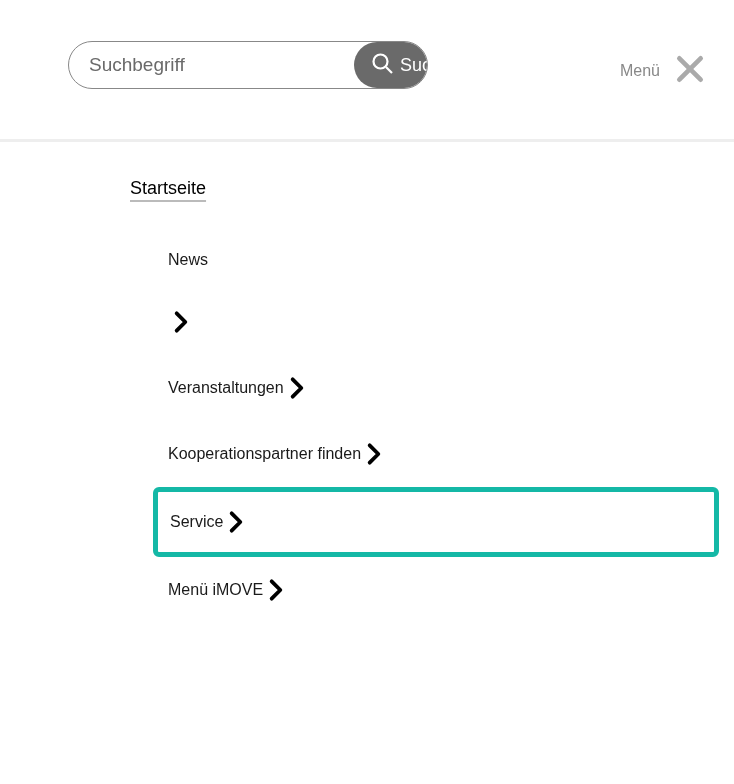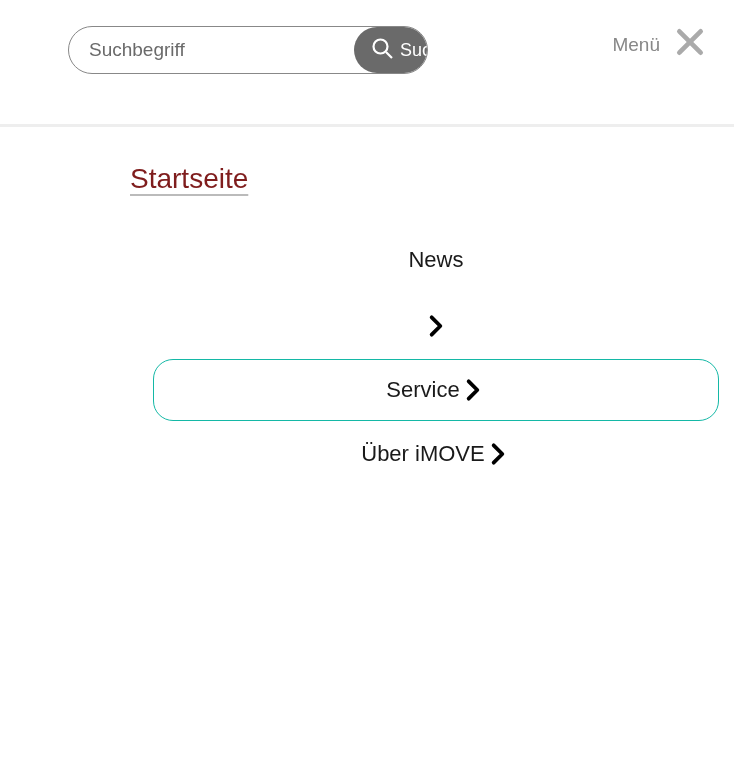--- a/index.html
+++ b/index.html
@@ -9,23 +9,23 @@
     }
     body {
       font-family: Arial, Helvetica, sans-serif;
       background: #fff;
       width: 734px;
       height: 784px;
       overflow: hidden;
     }
     .header {
       display: flex;
-      align-items: flex-start;
+      align-items: flex-end;
       justify-content: space-between;
-      padding: 26px 28px 50px 68px;
+      padding: 41px 28px 50px 68px;
       border-bottom: 3px solid #eee;
       gap: 40px;
     }
     .search-wrap {
       display: flex;
       align-items: center;
       border: 1px solid #888;
       border-radius: 28px;
       overflow: hidden;
       width: 360px;
@@ -62,57 +62,57 @@
     }
     .search-button svg {
       width: 24px;
       height: 24px;
     }
     .menu-close {
       display: flex;
       align-items: center;
       gap: 14px;
       color: #888;
-      font-size: 19px;
+      font-size: 16px;
       cursor: pointer;
     }
     .menu-close svg {
       width: 32px;
       height: 32px;
     }
     .nav {
       padding: 36px 30px 0 130px;
     }
     .home-link {
       display: inline-block;
-      font-size: 28px;
-      color: #7f1d1d;
+      font-size: 18px;
+      color: #000000;
       text-decoration: underline;
       text-underline-offset: 6px;
       text-decoration-color: #bbb;
       text-decoration-thickness: 2px;
       margin-bottom: 28px;
       padding-bottom: 4px;
     }
     .nav-list {
       list-style: none;
       padding-left: 38px;
     }
     .nav-item {
       display: flex;
       align-items: center;
-      justify-content: center;
-      font-size: 22px;
+      justify-content: flex-start;
+      font-size: 16px;
       color: #1a1a1a;
       padding: 20px 0;
       cursor: pointer;
     }
     .nav-item.highlighted {
-      border: 1px solid #14b8a6;
-      border-radius: 20px;
+      border: 5px solid #14b8a6;
+      border-radius: 6px;
       padding: 17px 12px;
       margin: 0 -15px;
     }
     .chevron {
       width: 26px;
       height: 26px;
       flex-shrink: 0;
     }
     .chevron svg {
       width: 100%;
@@ -150,26 +150,38 @@
   <a class="home-link">Startseite</a>
   <ul class="nav-list">
       <li class="nav-item">
         <span>News</span>
       </li>
       <li class="nav-item">
         <span class="chevron"><svg viewBox="0 0 24 24" fill="none" stroke="#000" stroke-width="3.5" stroke-linecap="round" stroke-linejoin="round">
             <polyline points="8,4 16,12 8,20"></polyline>
           </svg></span>
       </li>
+      <li class="nav-item">
+        <span>Veranstaltungen</span>
+        <span class="chevron"><svg viewBox="0 0 24 24" fill="none" stroke="#000" stroke-width="3.5" stroke-linecap="round" stroke-linejoin="round">
+            <polyline points="8,4 16,12 8,20"></polyline>
+          </svg></span>
+      </li>
+      <li class="nav-item">
+        <span>Kooperationspartner finden</span>
+        <span class="chevron"><svg viewBox="0 0 24 24" fill="none" stroke="#000" stroke-width="3.5" stroke-linecap="round" stroke-linejoin="round">
+            <polyline points="8,4 16,12 8,20"></polyline>
+          </svg></span>
+      </li>
       <li class="nav-item highlighted">
         <span>Service</span>
         <span class="chevron"><svg viewBox="0 0 24 24" fill="none" stroke="#000" stroke-width="3.5" stroke-linecap="round" stroke-linejoin="round">
             <polyline points="8,4 16,12 8,20"></polyline>
           </svg></span>
       </li>
       <li class="nav-item">
-        <span>Über iMOVE</span>
+        <span>Menü iMOVE</span>
         <span class="chevron"><svg viewBox="0 0 24 24" fill="none" stroke="#000" stroke-width="3.5" stroke-linecap="round" stroke-linejoin="round">
             <polyline points="8,4 16,12 8,20"></polyline>
           </svg></span>
       </li>
     </ul>
 </nav>
 
 </body></html>

